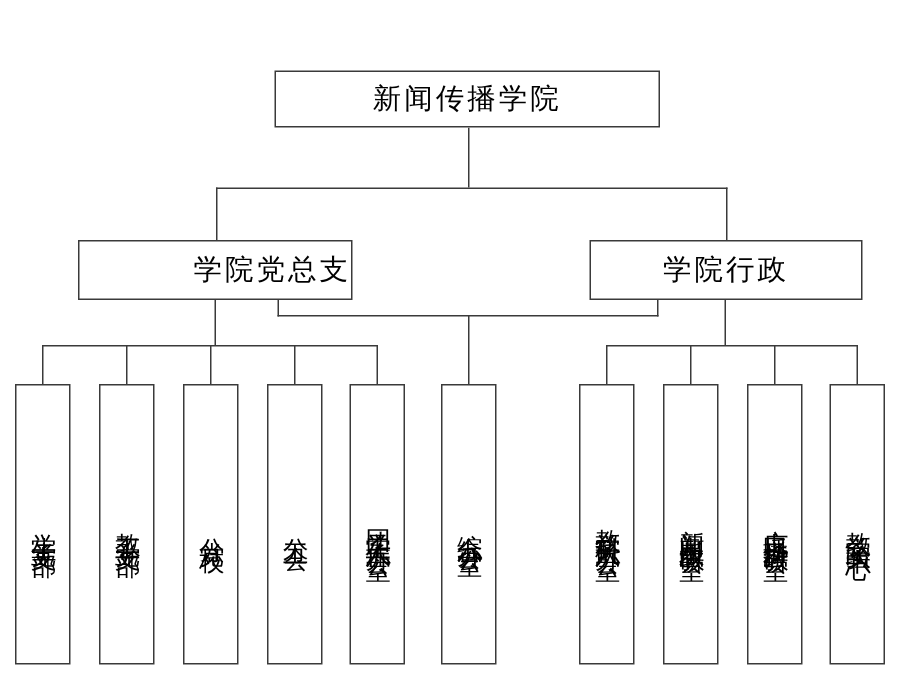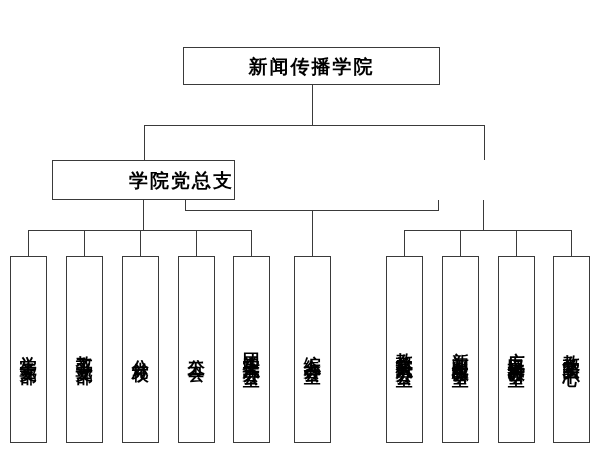--- a/index.html
+++ b/index.html
@@ -19,21 +19,20 @@
   
   .node {
     position: absolute;
     border: 1px solid #3a3a3a;
     background: #ffffff;
     display: flex;
     align-items: center;
     justify-content: center;
     color: #000000;
     z-index: 3;
-    font-weight: bold;
   }
   .node-h {                 
     font-size: 19px;
     letter-spacing: 2px;
     line-height: 1;
   }
   .node-v {                 
     writing-mode: vertical-rl;
     text-orientation: upright;
     font-size: 17px;
@@ -63,20 +62,23 @@
   <div class="line v" style="left:312px; top:85px; width:1px; height:40px;"></div>
 
   <div class="line h" style="left:144px; top:125px; width:341px; height:1px;"></div>
   <div class="line v" style="left:144px; top:125px; width:1px; height:35px;"></div>
   <div class="line v" style="left:484px; top:125px; width:1px; height:35px;"></div>
 
   <div class="node node-h" style="left:52px; top:160px; width:183px; height:40px;justify-content:flex-end;">
     <span>学院党总支</span>
   </div>
 
+  <div class="node node-h" style="left:393px; top:160px; width:182px; height:40px;">
+    <span>学院行政</span>
+  </div>
 
   <div class="line v" style="left:185px; top:200px; width:1px; height:11px;"></div>
   <div class="line v" style="left:438px; top:200px; width:1px; height:11px;"></div>
   <div class="line h" style="left:185px; top:210px; width:254px; height:1px;"></div>
   <div class="line v" style="left:312px; top:210px; width:1px; height:46px;"></div>
 
   <div class="line v" style="left:143px; top:200px; width:1px; height:30px;"></div>
   <div class="line h" style="left:28px; top:230px; width:224px; height:1px;"></div>
 
   <div class="line v" style="left:28px; top:230px; width:1px; height:26px;"></div>

